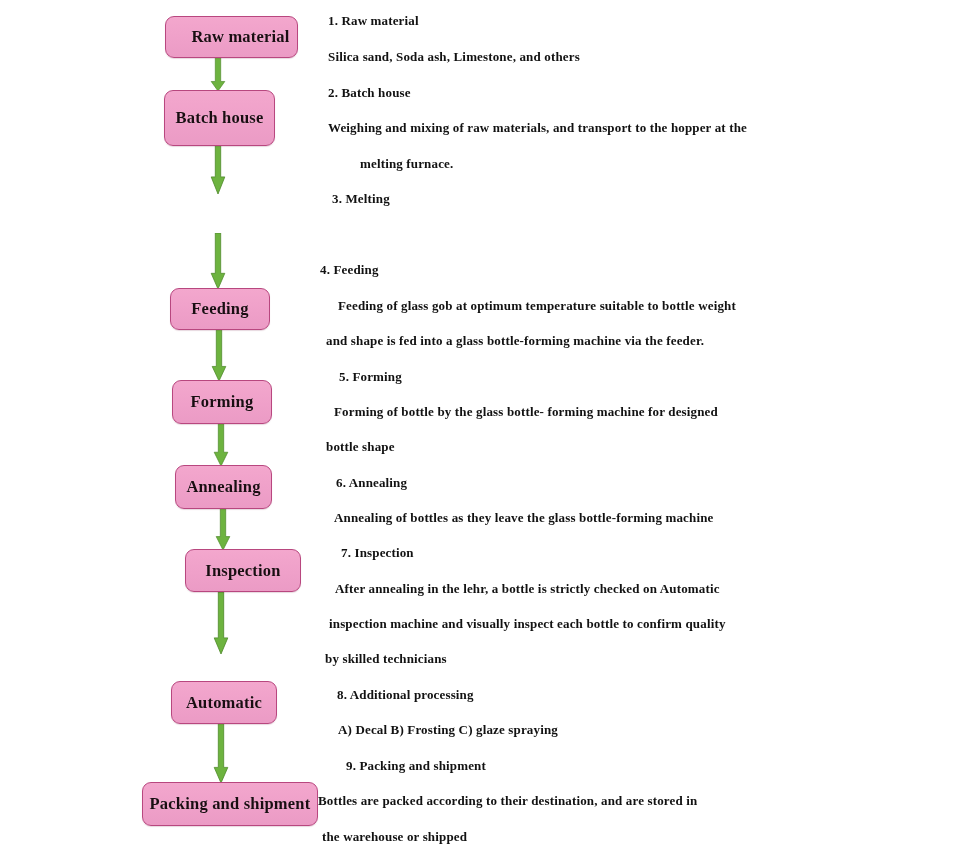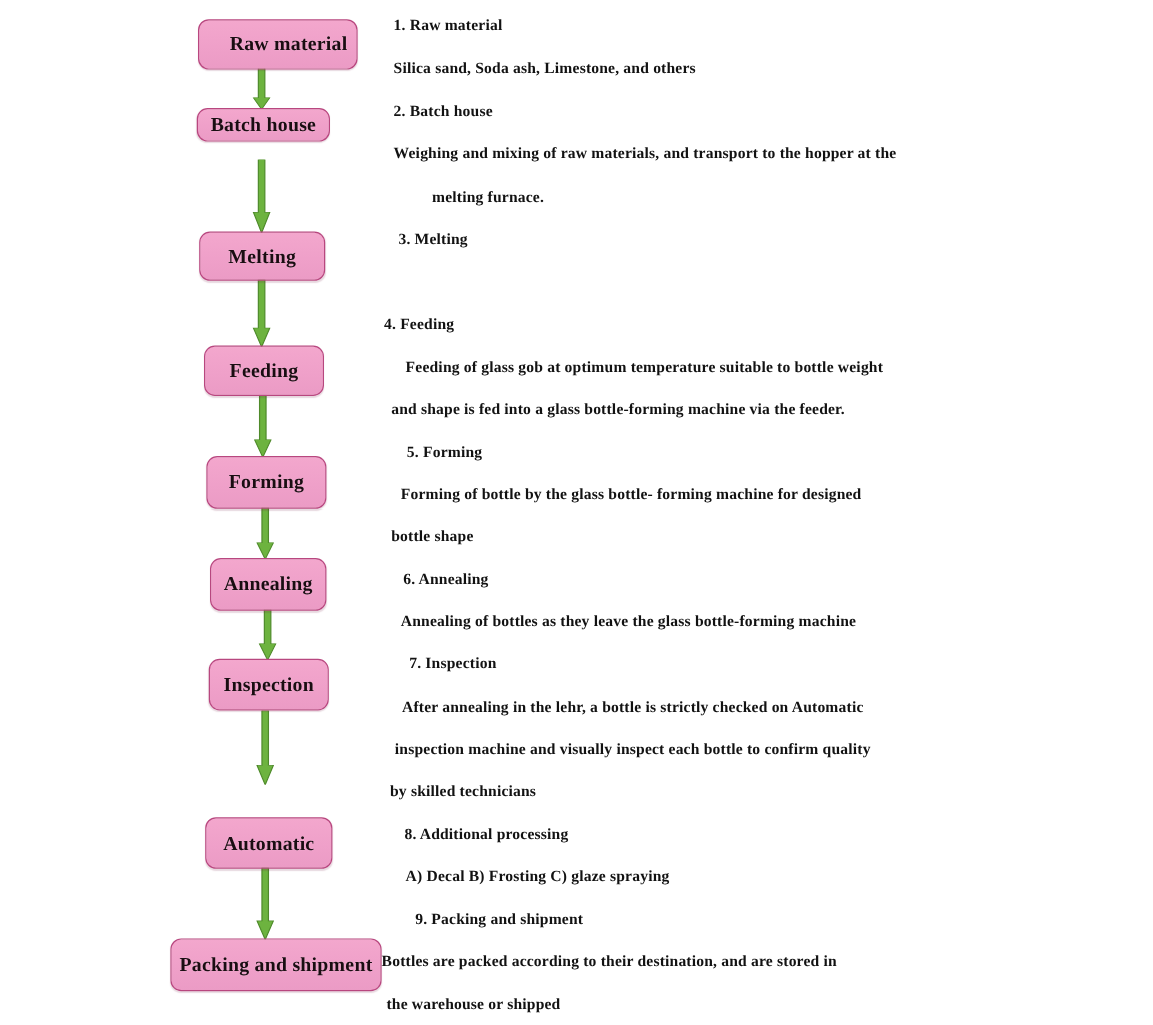--- a/index.html
+++ b/index.html
@@ -113,26 +113,25 @@
         <polygon points="5.3,0 10.7,0 10.7,74 14.8,74 8,100 1.2,74 5.3,74" fill="#6db33f" stroke="#4e8a2a" stroke-width="1"></polygon>
       </svg>
     </div>
     <div class="flow-arrow" style="left: 213px; top: 723px; height: 60px;">
       <svg viewBox="0 0 16 100" preserveAspectRatio="none" aria-hidden="true">
         <polygon points="5.3,0 10.7,0 10.7,74 14.8,74 8,100 1.2,74 5.3,74" fill="#6db33f" stroke="#4e8a2a" stroke-width="1"></polygon>
       </svg>
     </div>
 
     <div class="flow-box" style="left: 165px; top: 16px; width: 133px; height: 42px; padding-left: 18px;">Raw material</div>
-    <div class="flow-box" style="left: 164px; top: 90px; width: 111px; height: 28px;">Batch house</div>
-    <div class="flow-box" style="left: 166px; top: 193px; width: 105px; height: 41px;">Melting</div>
+    <div class="flow-box" style="left: 164px; top: 90px; width: 111px; height: 56px;">Batch house</div>
     <div class="flow-box" style="left: 170px; top: 288px; width: 100px; height: 42px;">Feeding</div>
     <div class="flow-box" style="left: 172px; top: 380px; width: 100px; height: 44px;">Forming</div>
     <div class="flow-box" style="left: 175px; top: 465px; width: 97px; height: 44px;">Annealing</div>
-    <div class="flow-box" style="left: 174px; top: 549px; width: 100px; height: 43px;">Inspection</div>
+    <div class="flow-box" style="left: 185px; top: 549px; width: 116px; height: 43px;">Inspection</div>
     <div class="flow-box" style="left: 171px; top: 681px; width: 106px; height: 43px;">Automatic</div>
     <div class="flow-box" style="left: 142px; top: 782px; width: 176px; height: 44px;">Packing and shipment</div>
   </div>
 
   <div id="text-column">
     <div class="tline" style="left: 10px; top: 14px;">1. Raw material</div>
     <div class="tline" style="left: 10px; top: 50px;">Silica sand, Soda ash, Limestone, and others</div>
     <div class="tline" style="left: 10px; top: 86px;">2. Batch house</div>
     <div class="tline" style="left: 10px; top: 121px;">Weighing and mixing of raw materials, and transport to the hopper at the</div>
     <div class="tline" style="left: 42px; top: 157px;">melting furnace.</div>

